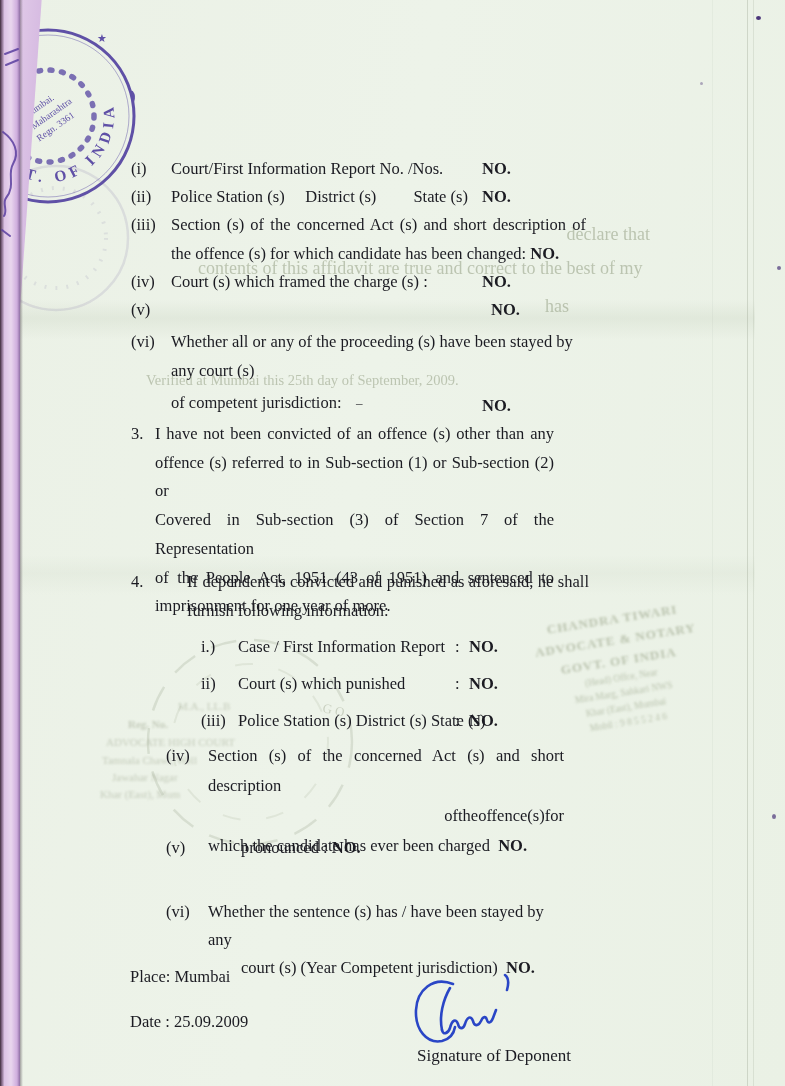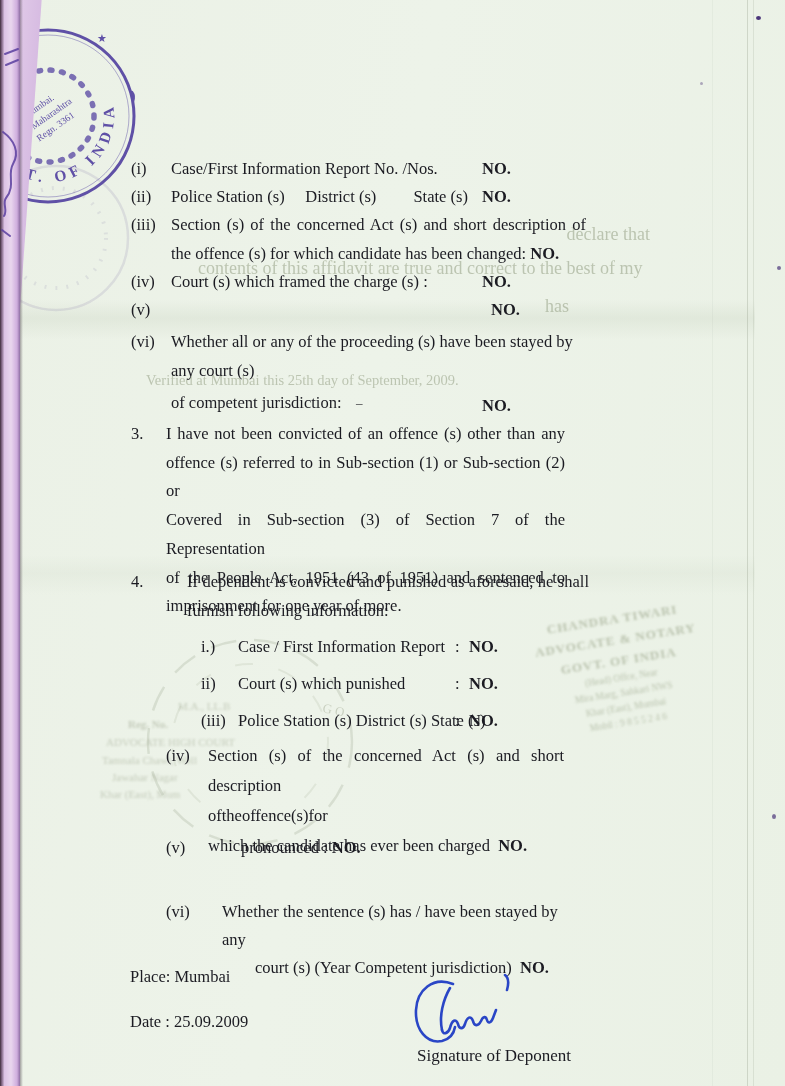--- a/index.html
+++ b/index.html
@@ -69,21 +69,21 @@
   <div class="ghost2" style="left:100px;top:786px">Khar (East), Mum</div>
 
   <svg width="300" height="260" style="position:absolute;left:110px;top:630px;opacity:.9">
     <circle cx="140" cy="112" r="102" fill="none" stroke="rgba(150,160,135,.28)" stroke-width="2.5" stroke-dasharray="26 18"></circle>
     <circle cx="140" cy="112" r="78" fill="none" stroke="rgba(150,160,135,.18)" stroke-width="2" stroke-dasharray="18 26"></circle>
     <text x="212" y="82" font-size="13" fill="rgba(150,160,135,.45)" transform="rotate(12 212 82)">G O</text>
   </svg>
 
   <div class="row" style="left:131px;top:154px;width:455px">
     <span class="marker">(i)</span>
-    <span style="margin-left:40px;display:inline-block">Case/First Information Report No. /Nos.</span>
+    <span style="margin-left:40px;display:inline-block">Court/First Information Report No. /Nos.</span>
     <span class="valcol" style="left:351px">NO.</span>
   </div>
 
   <div class="row" style="left:131px;top:182px;width:455px">
     <span class="marker">(ii)</span>
     <span class="pre" style="margin-left:40px;display:inline-block">Police Station (s)     District (s)         State (s)</span>
     <span class="valcol" style="left:351px">NO.</span>
   </div>
 
   <div class="row" style="left:131px;top:210px;width:470px">
@@ -113,21 +113,21 @@
       <div style="margin-top:3px">
         <span>of competent jurisdiction:</span>
         <span style="position:absolute;left:185px;font-size:13px;vertical-align:super">–</span>
       </div>
       <span class="valcol" style="left:311px;top:64px">NO.</span>
     </div>
   </div>
 
   <div class="row" style="left:131px;top:420px;width:440px;line-height:28.7px">
     <span class="marker">3.</span>
-    <div style="margin-left:35px;width:399px">
+    <div style="margin-left:24px;width:399px">
       <div class="just">I have not been convicted of an offence (s) other than any</div>
       <div class="just">offence (s) referred to in Sub-section (1) or Sub-section (2) or</div>
       <div class="just">Covered in Sub-section (3) of Section 7 of the Representation</div>
       <div class="just">of the People Act, 1951 (43 of 1951) and sentenced to</div>
       <div>imprisonment for one year of more.</div>
     </div>
   </div>
 
   <div class="row" style="left:131px;top:567px;width:440px">
     <span class="marker">4.</span>
@@ -155,40 +155,40 @@
     <span class="marker">(iii)</span>
     <span style="margin-left:37px;display:inline-block">Police Station (s) District (s) State (s)</span>
     <span class="valcol" style="left:254px;font-weight:normal">:</span>
     <span class="valcol" style="left:268px">NO.</span>
   </div>
 
   <div class="row" style="left:166px;top:741px;width:400px;line-height:30px">
     <span class="marker">(iv)</span>
     <div style="margin-left:42px;width:356px">
       <div class="just">Section (s) of the concerned Act (s) and short description</div>
-      <div style="display:flex;justify-content:flex-start">
+      <div style="display:flex;justify-content:flex-end">
         <span>of</span>
         <span>the</span>
         <span>offence(s)</span>
         <span>for</span>
       </div>
       <div><span>which the candidate has ever been charged</span>&nbsp; <span class="val">NO.</span></div>
     </div>
   </div>
 
   <div class="row" style="left:166px;top:834px;width:400px;line-height:28px">
     <span class="marker">(v)</span>
     <div style="margin-left:42px;width:356px">
       <div style="margin-left:33px"><span>pronounced :</span> <span class="val">NO.</span></div>
     </div>
   </div>
 
   <div class="row" style="left:166px;top:898px;width:400px;line-height:28px">
     <span class="marker">(vi)</span>
-    <div style="margin-left:56px;width:356px">
+    <div style="margin-left:42px;width:356px">
       <div>Whether the sentence (s) has / have been stayed by any</div>
       <div style="margin-left:33px"><span>court (s) (Year Competent jurisdiction)</span>&nbsp; <span class="val">NO.</span></div>
     </div>
   </div>
 
   <div class="row" style="left:130px;top:962px">Place: Mumbai</div>
   <div class="row" style="left:130px;top:1007px">Date : 25.09.2009</div>
   <div class="row" style="left:417px;top:1041px;font-size:17px">Signature of Deponent</div>
 
   <svg width="130" height="85" style="position:absolute;left:405px;top:968px">

